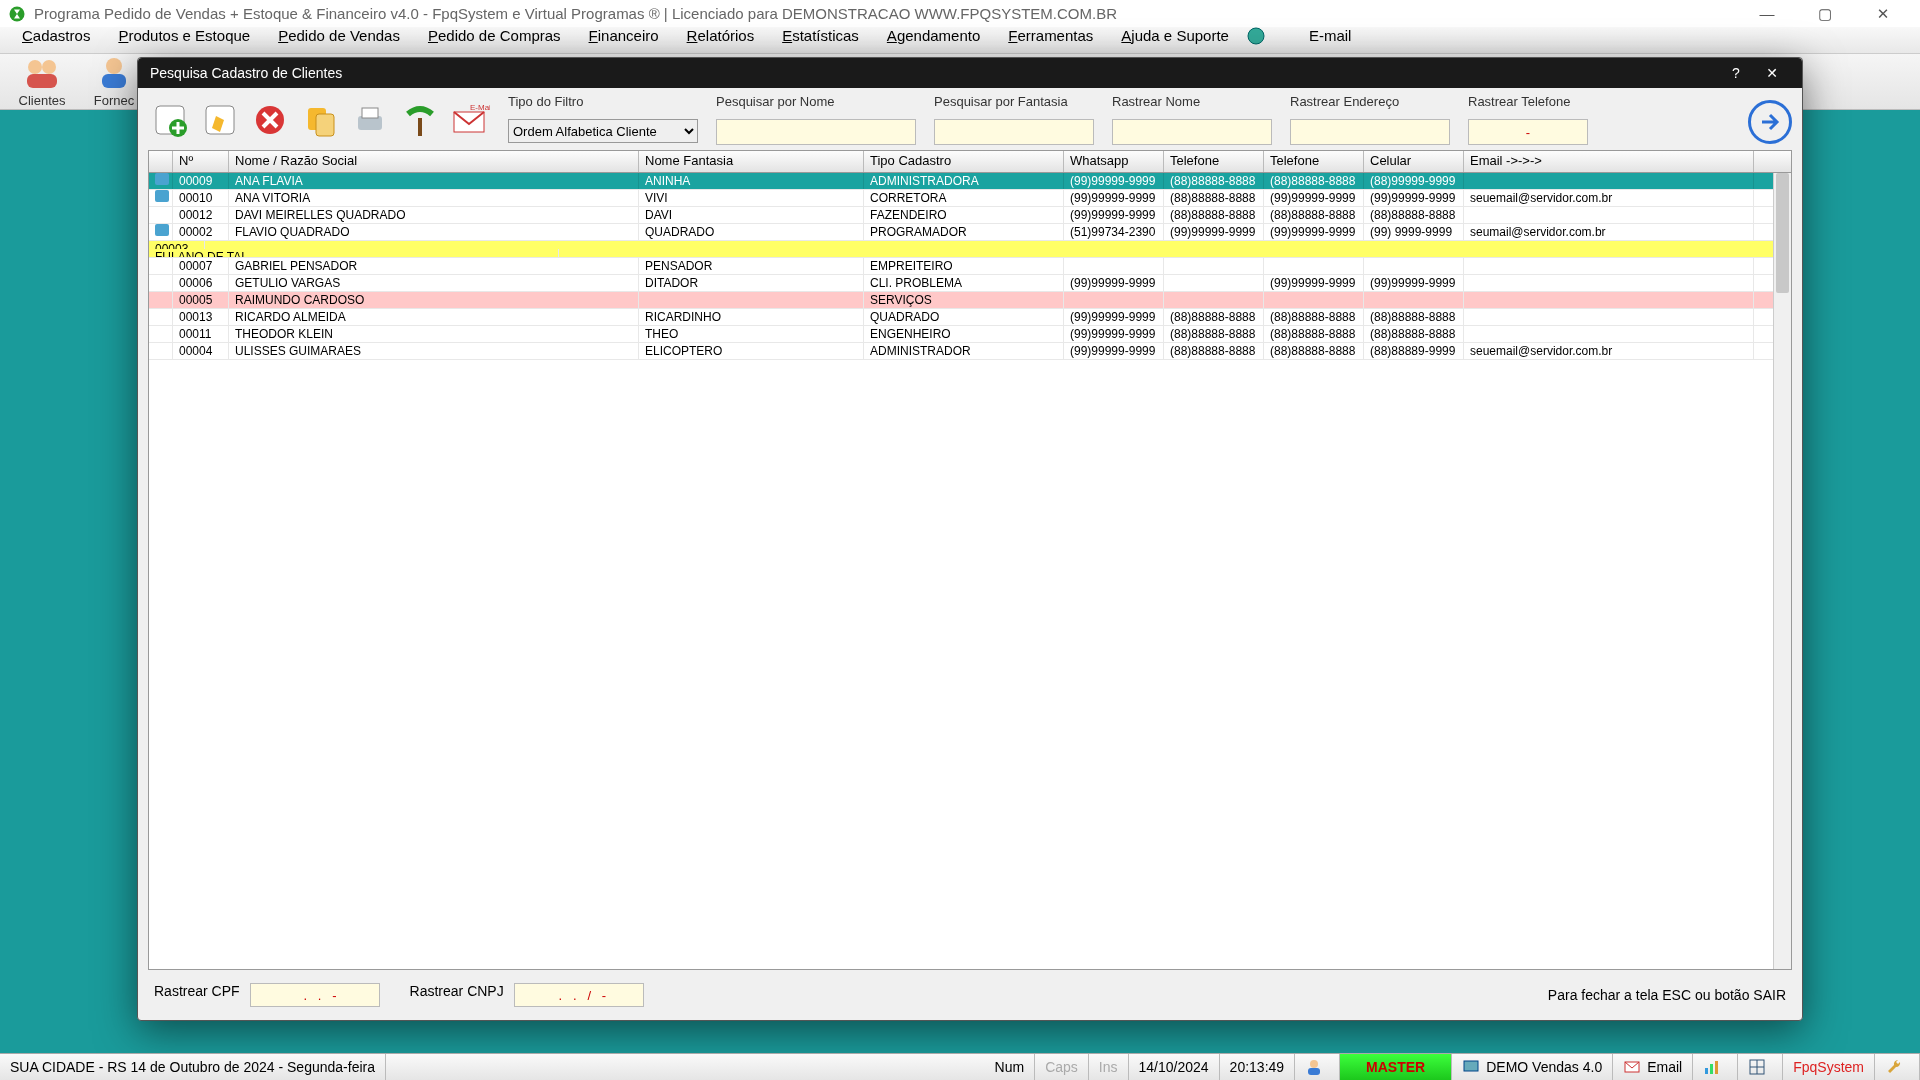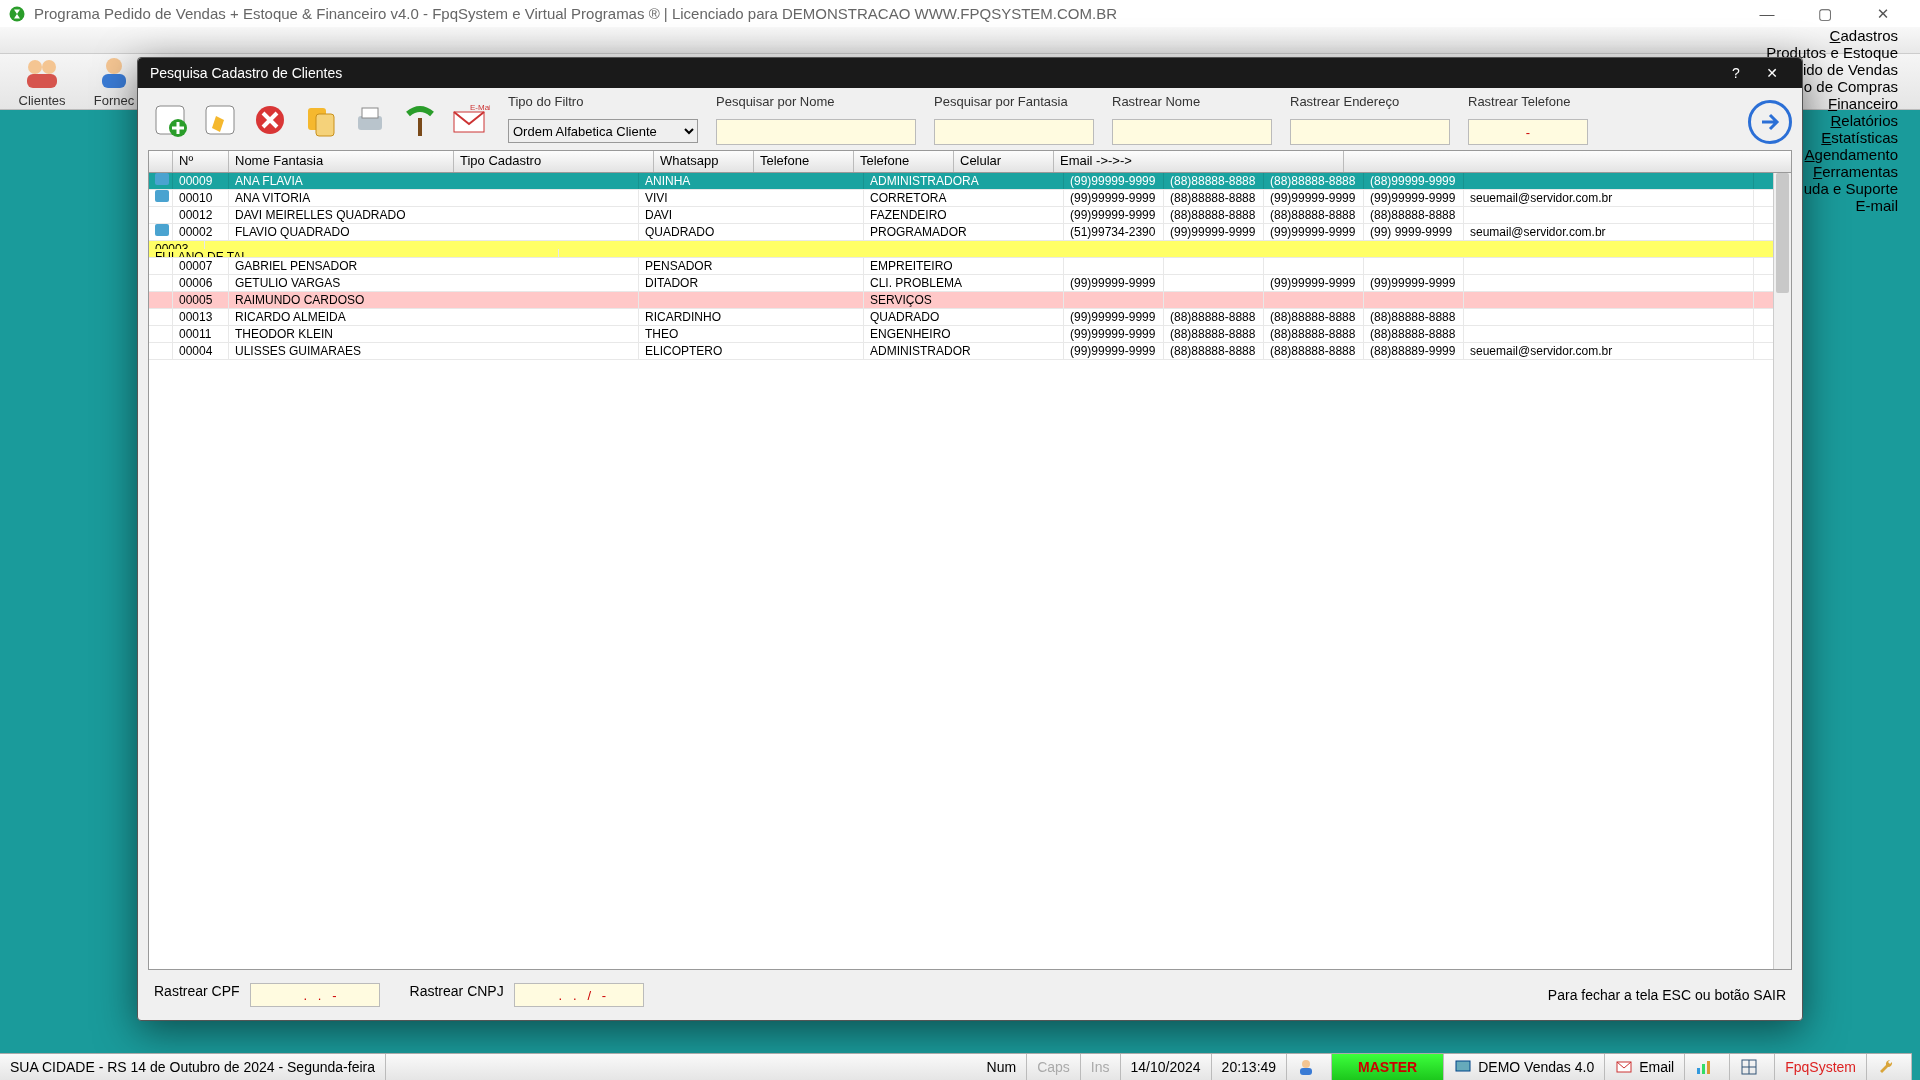--- a/index.html
+++ b/index.html
@@ -5,21 +5,21 @@
 * { box-sizing: border-box; margin: 0; padding: 0; font-family: "Segoe UI", Tahoma, sans-serif; }
 body { width: 1920px; height: 1080px; background: #1a9b9b; overflow: hidden; position: relative; }
 
 
 .titlebar { height: 27px; background: #fff; display: flex; align-items: center; padding: 0 8px; font-size: 15px; color: #666; }
 .titlebar .icon { width: 18px; height: 18px; margin-right: 8px; }
 .titlebar .spacer { flex: 1; }
 .titlebar .winbtn { width: 58px; height: 27px; display: flex; align-items: center; justify-content: center; color: #555; cursor: pointer; }
 
 
-.menubar { height: 27px; background: linear-gradient(#f8f8f8,#e8e8e8); display: flex; align-items: flex-end; padding: 0 8px; font-size: 15px; border-bottom:1px solid #ccc;flex-direction:column;}
+.menubar { height: 27px; background: linear-gradient(#f8f8f8,#e8e8e8); display: flex; align-items: flex-start; padding: 0 8px; font-size: 15px; border-bottom:1px solid #ccc;}
 .menubar .menuitem { padding: 0 14px; cursor: pointer; }
 .menubar .menuitem .ul { text-decoration: underline; }
 
 
 .maintoolbar { height: 56px; background: linear-gradient(#f5f5f5,#e5e5e5); display: flex; align-items: flex-start; padding: 2px 6px; border-bottom:1px solid #bbb;}
 .maintoolbar .tbitem { width: 72px; text-align: center; font-size: 13px; color:#333; }
 .maintoolbar .tbitem .tbicon { width: 40px; height: 34px; margin: 0 auto; }
 
 
 .modal { position: absolute; left: 137px; top: 57px; width: 1666px; height: 964px; background: #f0f0f0; border: 1px solid #555; border-radius: 4px; box-shadow: 0 10px 40px rgba(0,0,0,.5); display:flex; flex-direction:column;}
@@ -56,21 +56,21 @@
 .exp-icon{display:inline-block;width:14px;height:12px;background:#4aa3d0;border-radius:2px;}
 
 
 .modalbottom { height: 50px; display:flex; align-items:center; padding: 0 16px; font-size:14px;}
 .modalbottom .grp{display:flex; align-items:flex-start; gap:10px; margin-right:30px;}
 .modalbottom input{height:24px; background:#fffbe0; border:1px solid #bbb; width:130px; text-align:center; color:#c00; font-size:13px;}
 .modalbottom select{height:24px; border:1px solid #999; width:280px; font-size:13px;}
 .modalbottom .hint{margin-left:auto; font-size:14px;}
 
 
-.statusbar { position:absolute; left:0; right:8px; bottom:0; height: 27px; background: linear-gradient(#fafafa,#e5e5e5); border-top:1px solid #aaa; display:flex; align-items:center; font-size:14px;}
+.statusbar { position:absolute; left:0; right:0; bottom:0; height: 27px; background: linear-gradient(#fafafa,#e5e5e5); border-top:1px solid #aaa; display:flex; align-items:center; font-size:14px;}
 .statusbar .cell{padding:0 10px; border-right:1px solid #bbb; height:100%; display:flex; align-items:center;}
 .statusbar .caps{color:#aaa;}
 .statusbar .master{background:linear-gradient(#3cff3c,#1cc71c); color:#c00; font-weight:bold; padding:0 26px;}
 .statusbar .fpq{color:#d22;}
 .statusbar .spacer{flex:1;}
 .sbicon{width:18px;height:18px;margin-right:6px;}
 </style>
 </head>
 <body>
 
@@ -203,20 +203,21 @@
         <svg width="24" height="24">
           <path d="M4 12h14M12 5l7 7-7 7" stroke="#2b6fd6" stroke-width="3" fill="none"></path>
         </svg>
       </div>
   </div>
 
   <div class="tablewrap">
     <div class="thead">
       <div class="th c-exp"></div>
       <div class="th c-num">Nº</div>
+      <div class="th c-nome">Nome / Razão Social</div>
       <div class="th c-fant">Nome Fantasia</div>
       <div class="th c-tipo">Tipo Cadastro</div>
       <div class="th c-wa">Whatsapp</div>
       <div class="th c-tel1">Telefone</div>
       <div class="th c-tel2">Telefone</div>
       <div class="th c-cel">Celular</div>
       <div class="th c-email">Email -&gt;-&gt;-&gt;</div>
     </div>
     <div class="tbody" id="tbody">
         <div class="trow selected">

